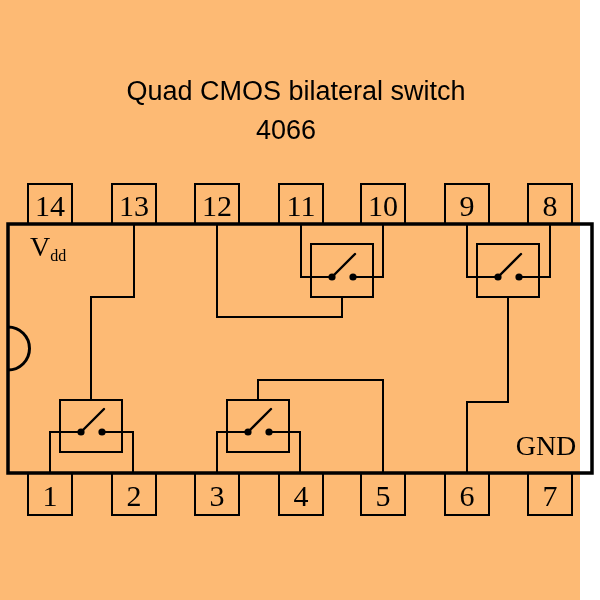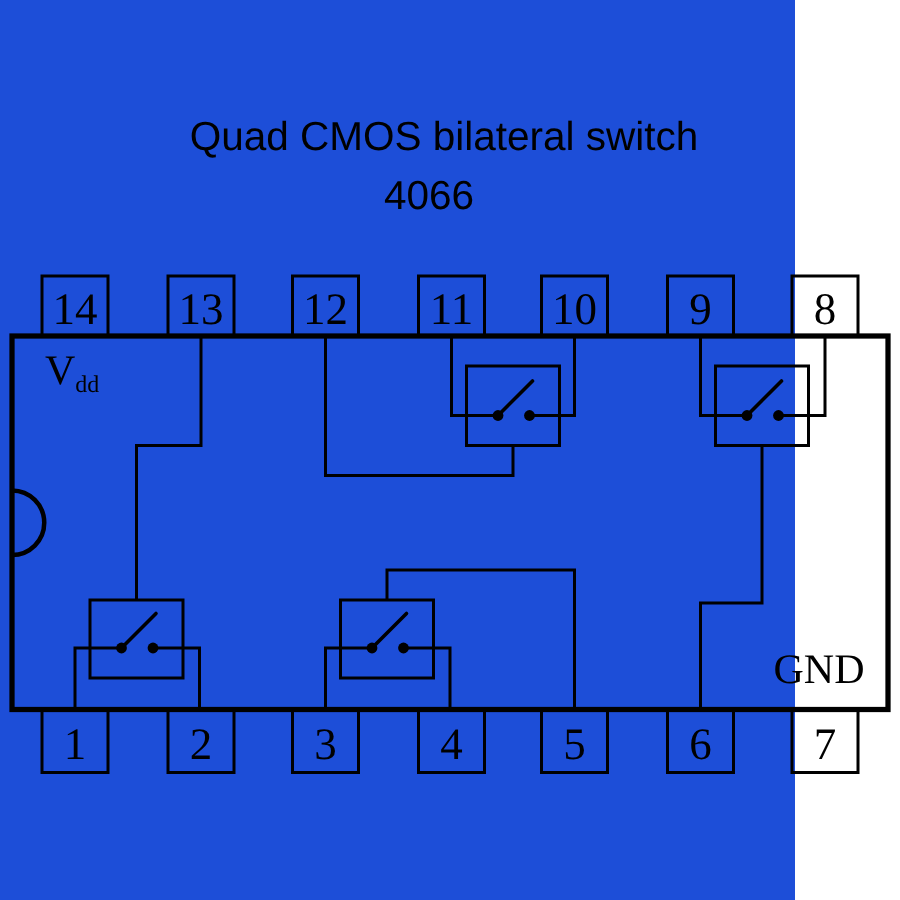--- a/index.html
+++ b/index.html
@@ -5,23 +5,23 @@
   html, body {
     margin: 0;
     padding: 0;
     width: 600px;
     height: 600px;
     background: #ffffff;
     overflow: hidden;
   }
   .page {
     position: relative;
-    width: 530px;
+    width: 580px;
     height: 600px;
-    background: #1d4ed8;
+    background: #fdba74;
   }
   svg { display: block; }
   .sans  { font-family: "Liberation Sans", sans-serif; fill: #000000; }
   .serif { font-family: "Liberation Serif", serif;     fill: #000000; }
   .title-text   { font-size: 27px; }
   .pin-num      { font-size: 30px; }
   .corner-label { font-size: 28px; }
   .sub-label    { font-size: 16px; }
   .outline { fill: none; stroke: #000000; stroke-width: 3.5px; }
   .thin    { fill: none; stroke: #000000; stroke-width: 2px;   }

